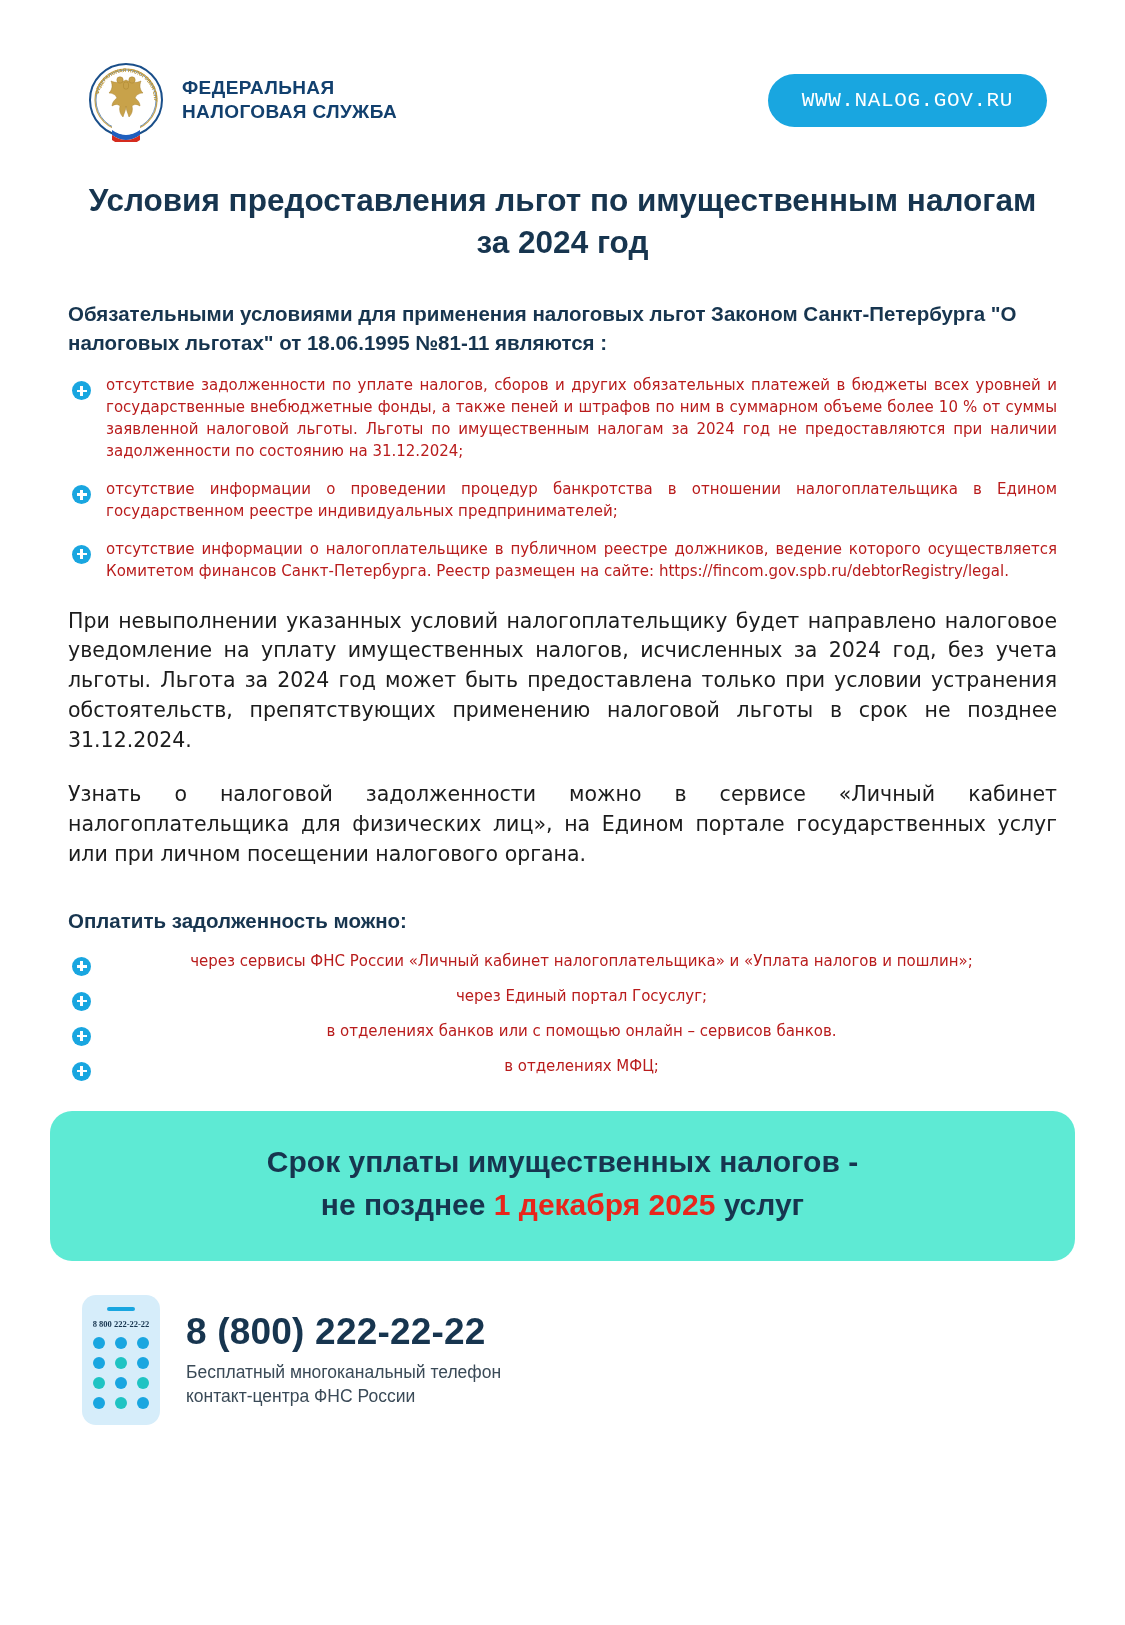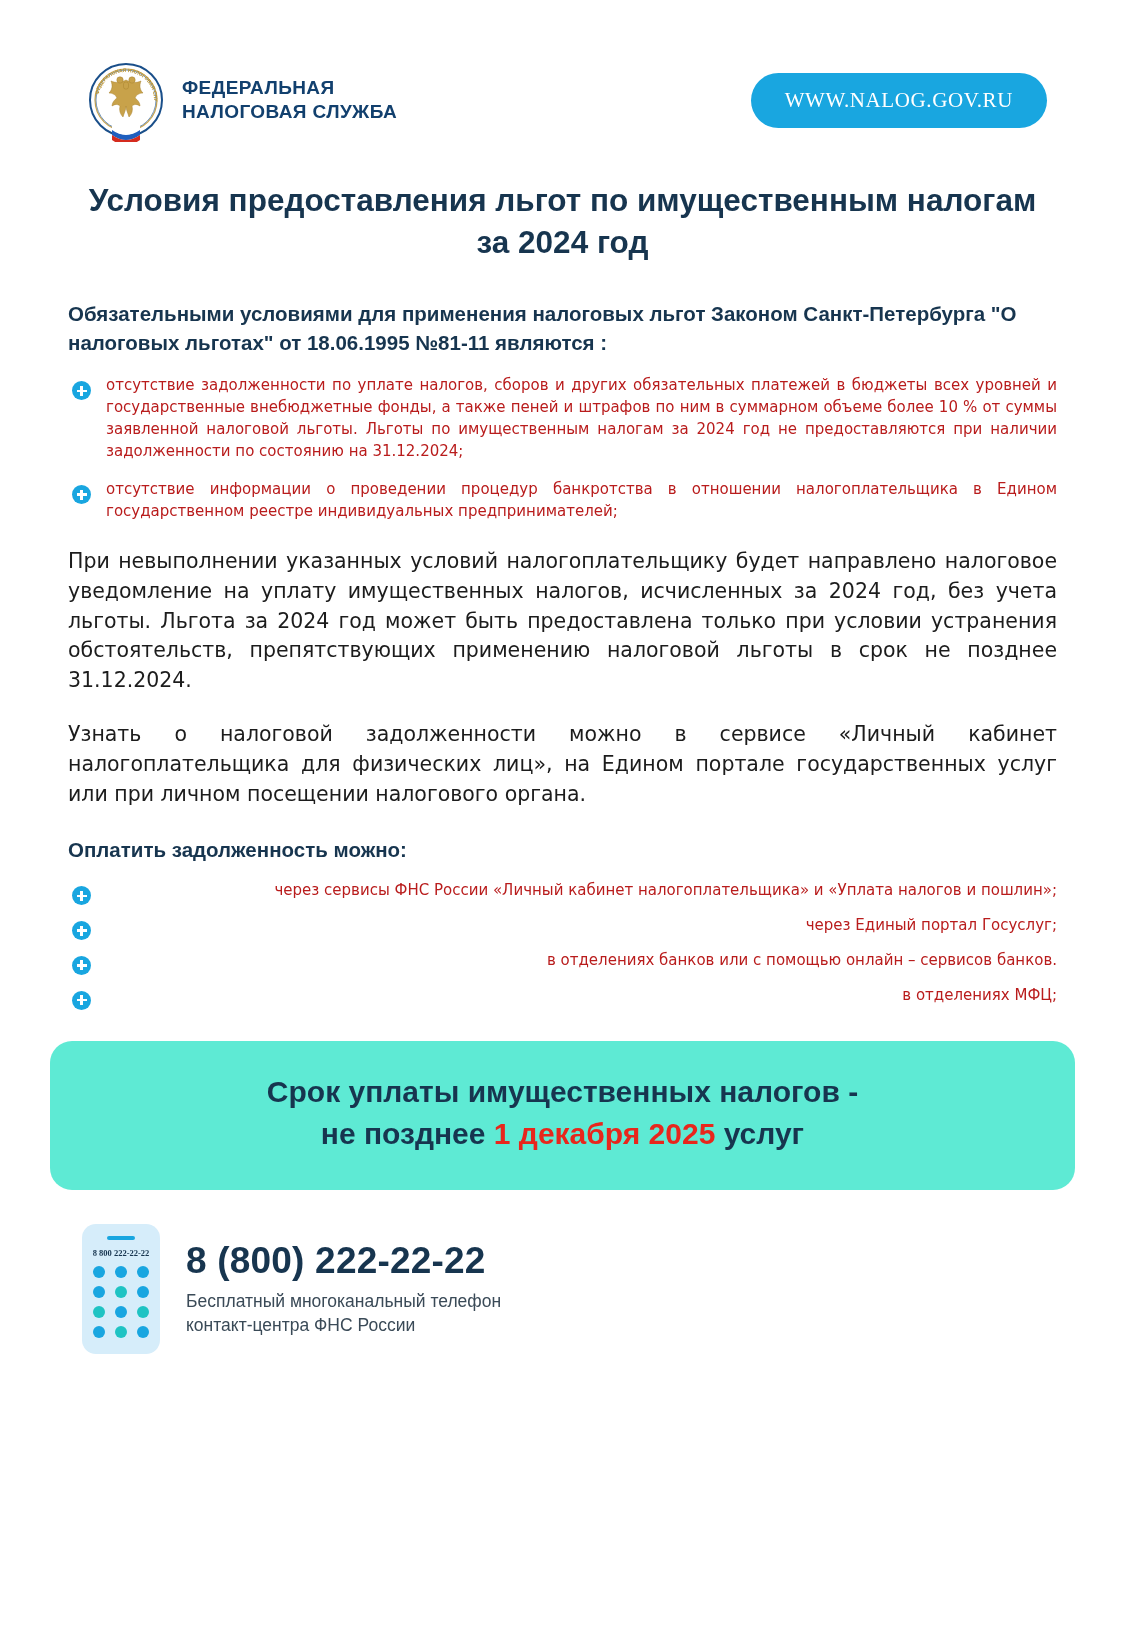--- a/index.html
+++ b/index.html
@@ -49,21 +49,21 @@
     line-height: 1.28;
     letter-spacing: 0.4px;
     color: #12406e;
     white-space: pre-line;
   }
   .site-pill {
     background: #19a6e0;
     color: #ffffff;
     border-radius: 28px;
     padding: 15px 34px;
-    font-family: Liberation Serif, serif;
+    font-family: Liberation Mono, monospace;
     font-size: 21px;
     letter-spacing: 0.6px;
     font-weight: 500;
     white-space: nowrap;
   }
 
   
   h1.doc-title {
     font-family: "Liberation Sans", sans-serif;
     font-size: 31.5px;
@@ -124,23 +124,23 @@
     line-height: 1.46;
     color: #1c1c1c;
     text-align: justify;
     margin: 24px 0 0 0;
   }
   .subhead {
     font-family: "Liberation Sans", sans-serif;
     font-weight: bold;
     font-size: 20.5px;
     color: #17354f;
-    margin: 28px 0 14px 0;
-  }
-  ul.bullets.compact li { margin-bottom: 13px; text-align: right; }
+    margin: 39px 0 14px 0;
+  }
+  ul.bullets.compact li { margin-bottom: 13px; text-align: center; }
 
   
   .callout {
     margin: 34px -18px 0 -18px;
     background: #5eead4;
     border-radius: 22px;
     padding: 30px 40px 34px 40px;
     text-align: center;
   }
   .callout-line {
@@ -265,20 +265,24 @@
 
   <ul class="bullets">
     <li>
       <span class="bul"></span>
       <span>отсутствие задолженности по уплате налогов, сборов и других обязательных платежей в бюджеты всех уровней и государственные внебюджетные фонды, а также пеней и штрафов по ним в суммарном объеме более 10 % от суммы заявленной налоговой льготы. Льготы по имущественным налогам за 2024 год не предоставляются при наличии задолженности по состоянию на 31.12.2024;</span>
     </li>
     <li>
       <span class="bul"></span>
       <span>отсутствие информации о проведении процедур банкротства в отношении налогоплательщика в Едином государственном реестре индивидуальных предпринимателей;</span>
     </li>
+    <li>
+      <span class="bul"></span>
+      <span>отсутствие информации о налогоплательщике в публичном реестре должников, ведение которого осуществляется Комитетом        финансов Санкт-Петербурга. Реестр размещен на сайте: https://fincom.gov.spb.ru/debtorRegistry/legal.</span>
+    </li>
   </ul>
 
   <p class="para">При невыполнении указанных условий налогоплательщику будет направлено налоговое уведомление на уплату имущественных налогов, исчисленных за 2024 год, без учета льготы. Льгота за 2024 год может быть предоставлена только при условии устранения обстоятельств, препятствующих применению налоговой льготы в срок не позднее 31.12.2024.</p>
   <p class="para">Узнать о налоговой задолженности можно в сервисе «Личный кабинет налогоплательщика для физических лиц», на Едином портале государственных услуг или при личном посещении налогового органа.</p>
 
   <div class="subhead">Оплатить задолженность можно:</div>
   <ul class="bullets compact">
     <li>
       <span class="bul"></span>
       <span>через сервисы ФНС России «Личный кабинет налогоплательщика» и «Уплата налогов и пошлин»;</span>

